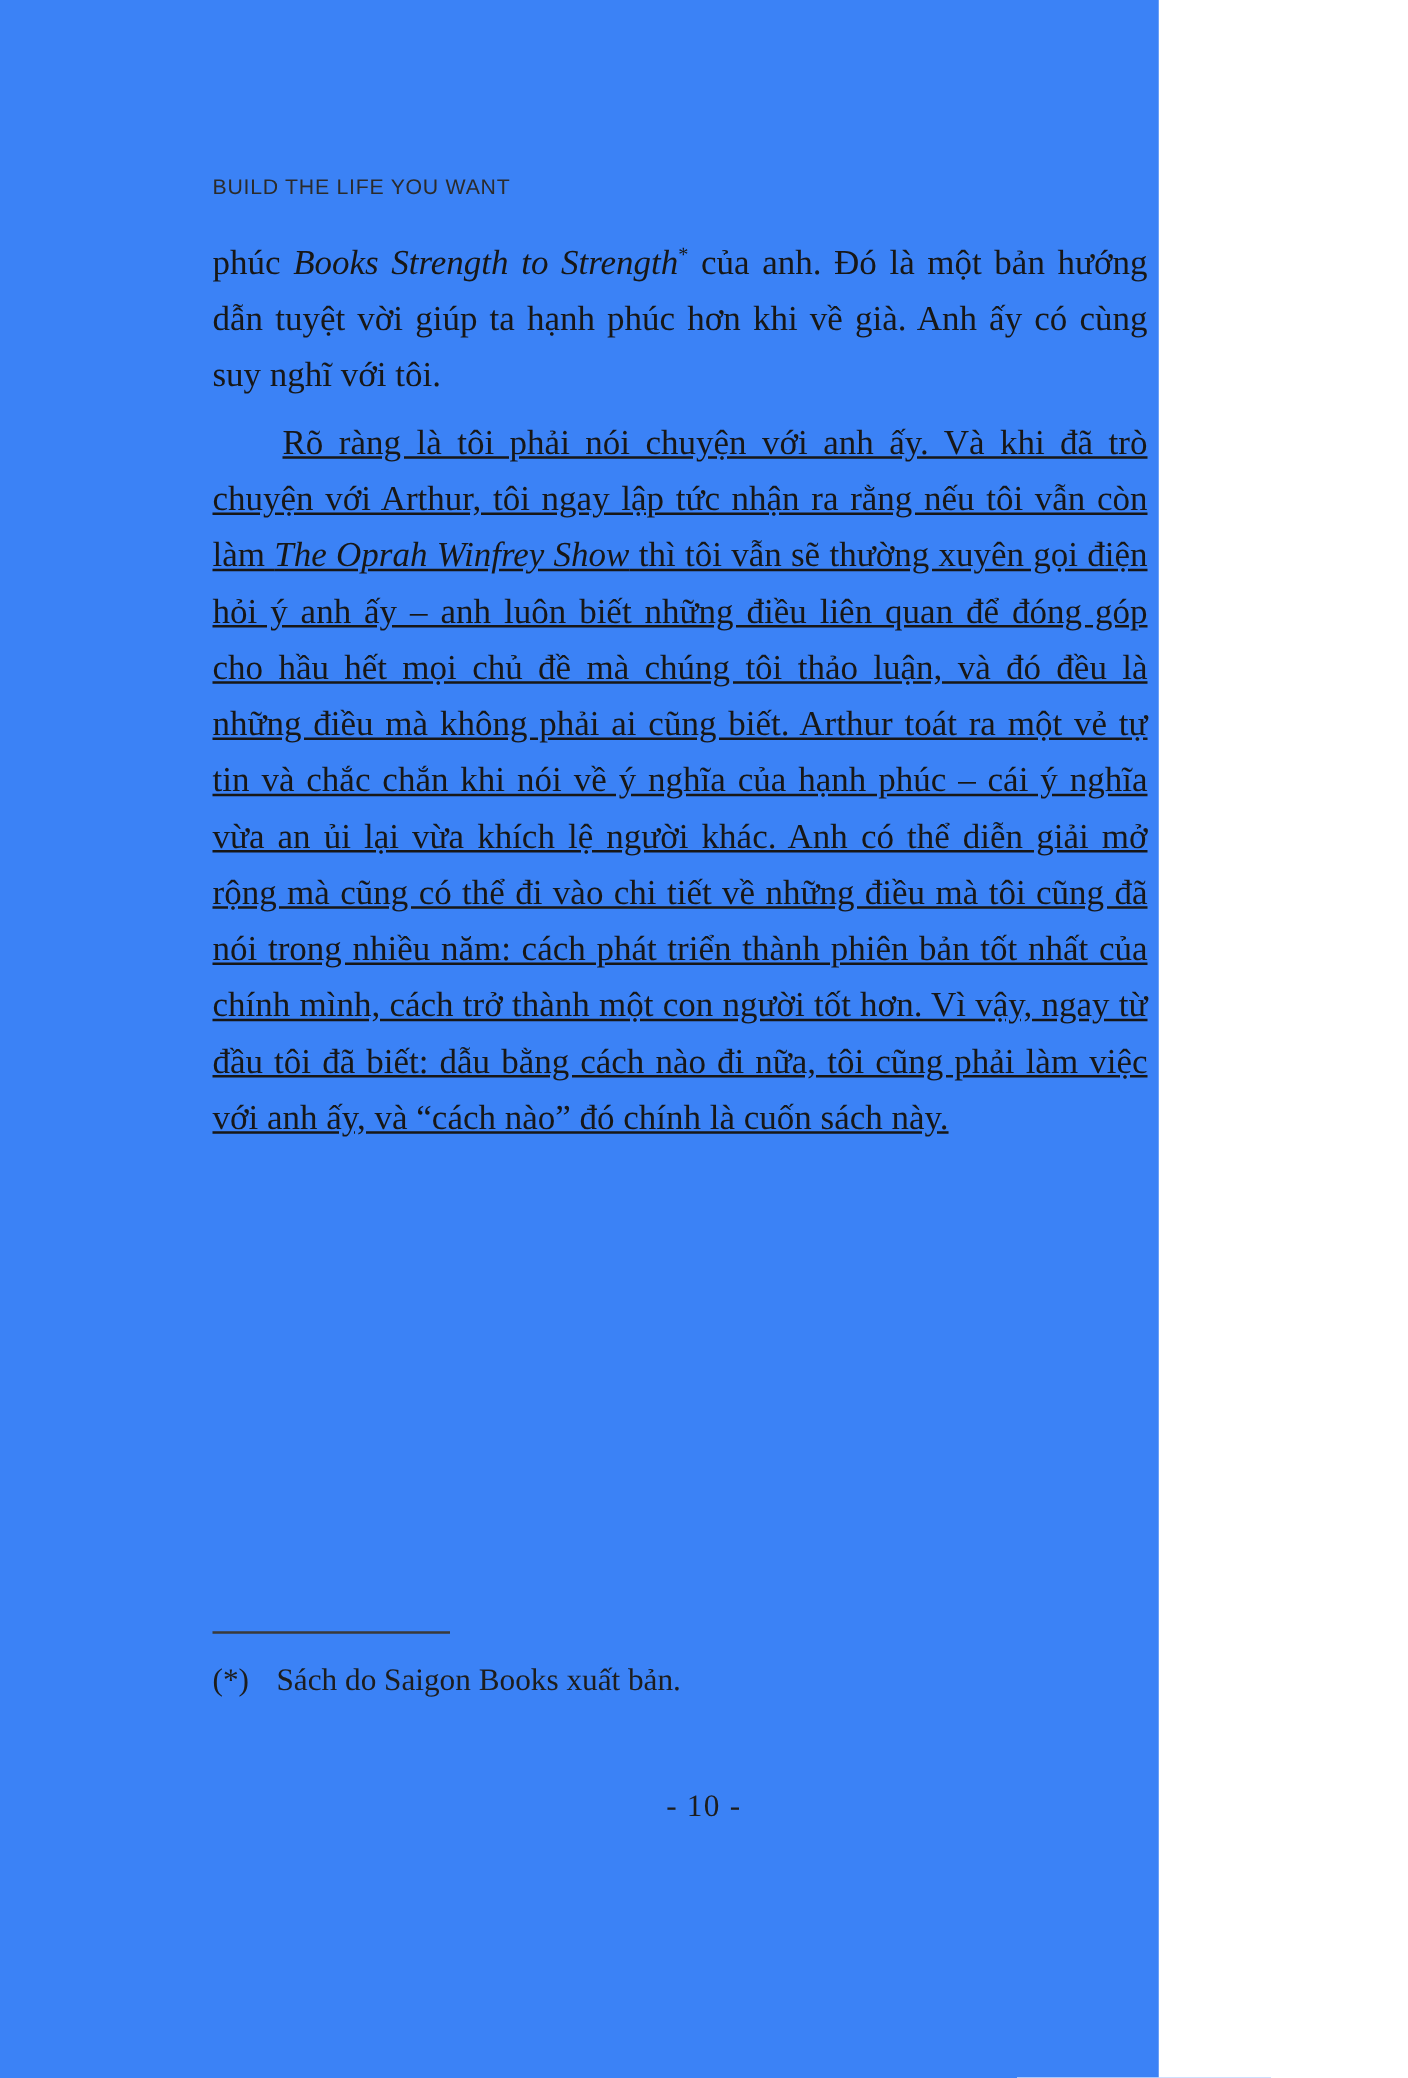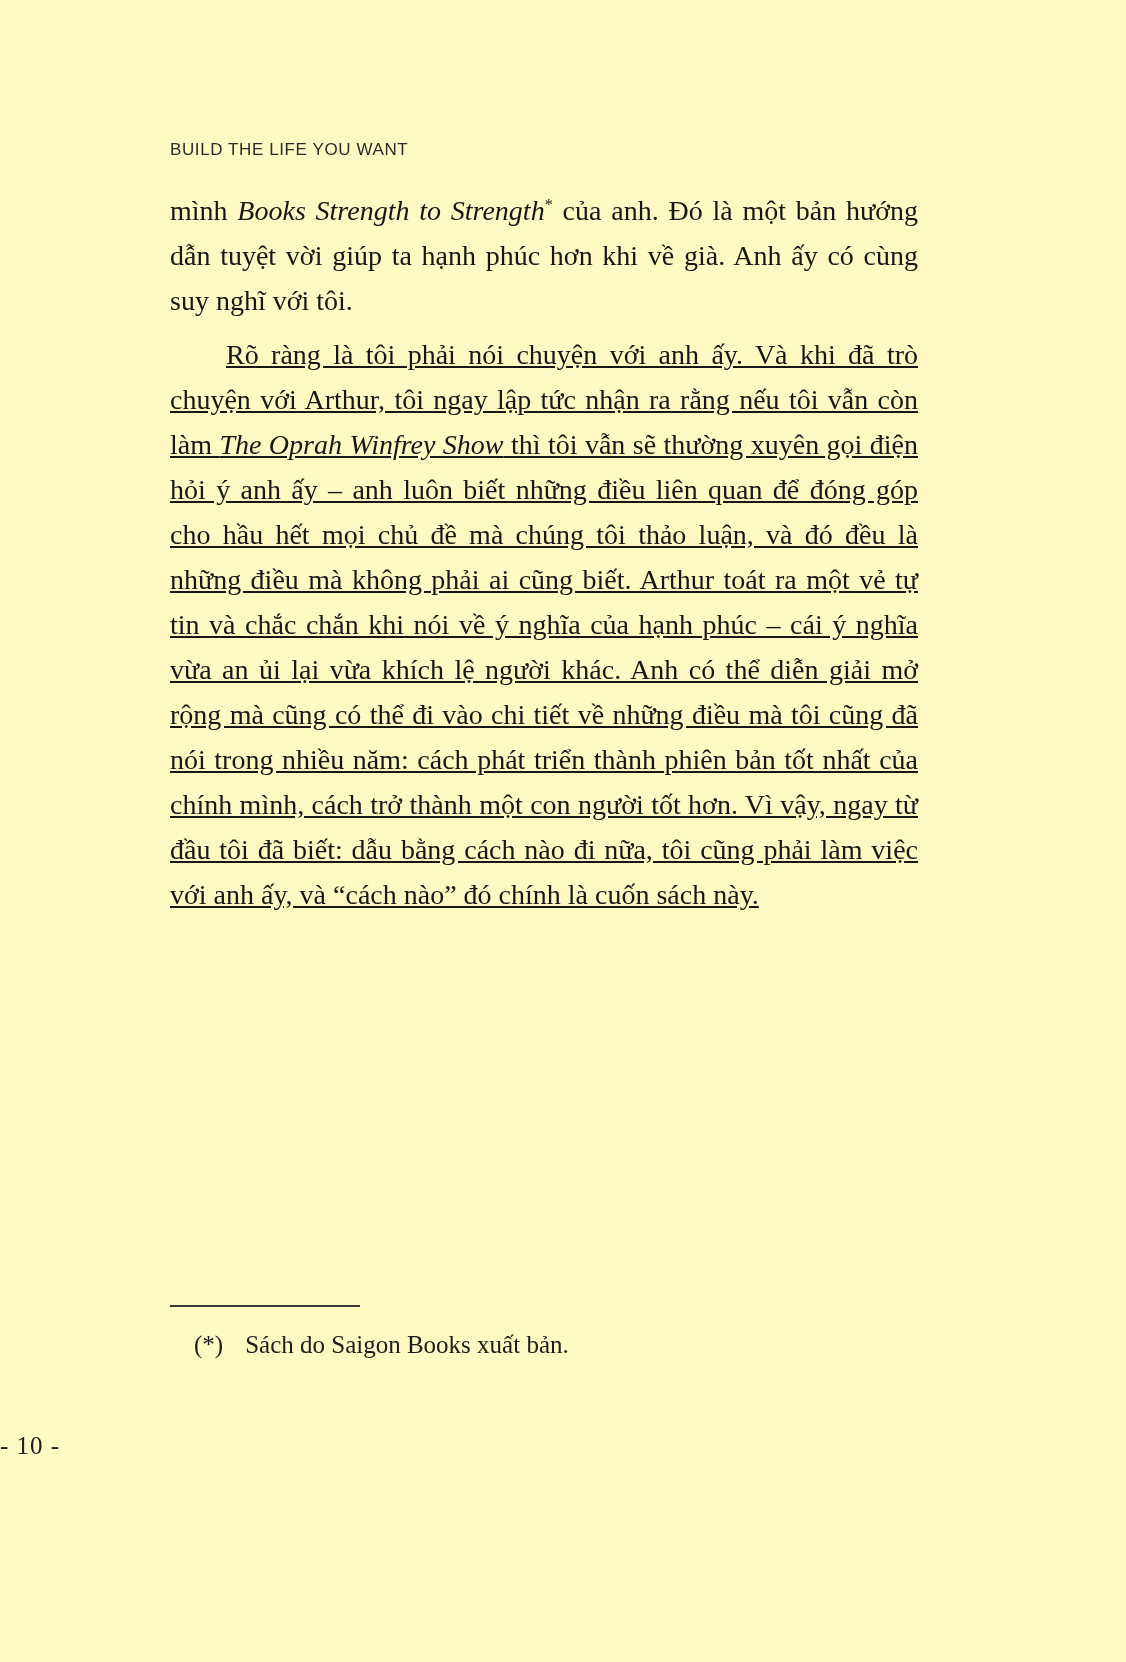--- a/index.html
+++ b/index.html
@@ -8,23 +8,23 @@
     background: #ffffff;
   }
   body {
     width: 1126px;
     height: 1662px;
     font-family: "Liberation Serif", "DejaVu Serif", serif;
     color: #1b1b1b;
   }
   .page {
     position: relative;
-    width: 1126px;
+    width: 927px;
     height: 1662px;
-    background: #fef9c3;
+    background: #3b82f6;
     overflow: hidden;
   }
   .running-header {
     position: absolute;
     left: 170px;
     top: 140px;
     font-family: "Liberation Sans", "DejaVu Sans", sans-serif;
     font-size: 17px;
     font-weight: 500;
     letter-spacing: 0.6px;
@@ -63,45 +63,45 @@
   }
   .footnote-rule {
     width: 190px;
     height: 0;
     border-top: 2px solid #3a3a3a;
     margin: 0 0 24px 0;
   }
   .footnote-line {
     font-size: 25px;
     color: #1d1d1d;
-    margin-left: 24px;
   }
   .footnote-marker {
     display: inline-block;
     margin-right: 22px;
   }
   .page-number {
     position: absolute;
     left: 0;
     top: 1432px;
     width: 1126px;
+    text-align: center;
     font-size: 25px;
     color: #1d1d1d;
     letter-spacing: 1px;
   }
 </style>
 </head>
 <body>
 
 <div class="page">
 
   <div class="running-header">BUILD THE LIFE YOU WANT</div>
 
   <div class="body-text">
-      <p class="para"><span>mình </span><em>Books Strength to Strength</em><sup>*</sup><span> của anh. Đó là một bản hướng dẫn tuyệt vời giúp ta hạnh phúc hơn khi về già. Anh ấy có cùng suy nghĩ với tôi.</span></p>
+      <p class="para"><span>phúc </span><em>Books Strength to Strength</em><sup>*</sup><span> của anh. Đó là một bản hướng dẫn tuyệt vời giúp ta hạnh phúc hơn khi về già. Anh ấy có cùng suy nghĩ với tôi.</span></p>
       <p class="para indent"><span>Rõ ràng là tôi phải nói chuyện với anh ấy. Và khi đã trò chuyện với Arthur, tôi ngay lập tức nhận ra rằng nếu tôi vẫn còn làm </span><em>The Oprah Winfrey Show</em><span> thì tôi vẫn sẽ thường xuyên gọi điện hỏi ý anh ấy – anh luôn biết những điều liên quan để đóng góp cho hầu hết mọi chủ đề mà chúng tôi thảo luận, và đó đều là những điều mà không phải ai cũng biết. Arthur toát ra một vẻ tự tin và chắc chắn khi nói về ý nghĩa của hạnh phúc – cái ý nghĩa vừa an ủi lại vừa khích lệ người khác. Anh có thể diễn giải mở rộng mà cũng có thể đi vào chi tiết về những điều mà tôi cũng đã nói trong nhiều năm: cách phát triển thành phiên bản tốt nhất của chính mình, cách trở thành một con người tốt hơn. Vì vậy, ngay từ đầu tôi đã biết: dẫu bằng cách nào đi nữa, tôi cũng phải làm việc với anh ấy, và “cách nào” đó chính là cuốn sách này.</span></p>
     </div>
 
   <div class="footnote">
     <div class="footnote-rule"></div>
     <div class="footnote-line">
       <span class="footnote-marker">(*)</span><span>Sách do Saigon Books xuất bản.</span>
     </div>
   </div>
 

